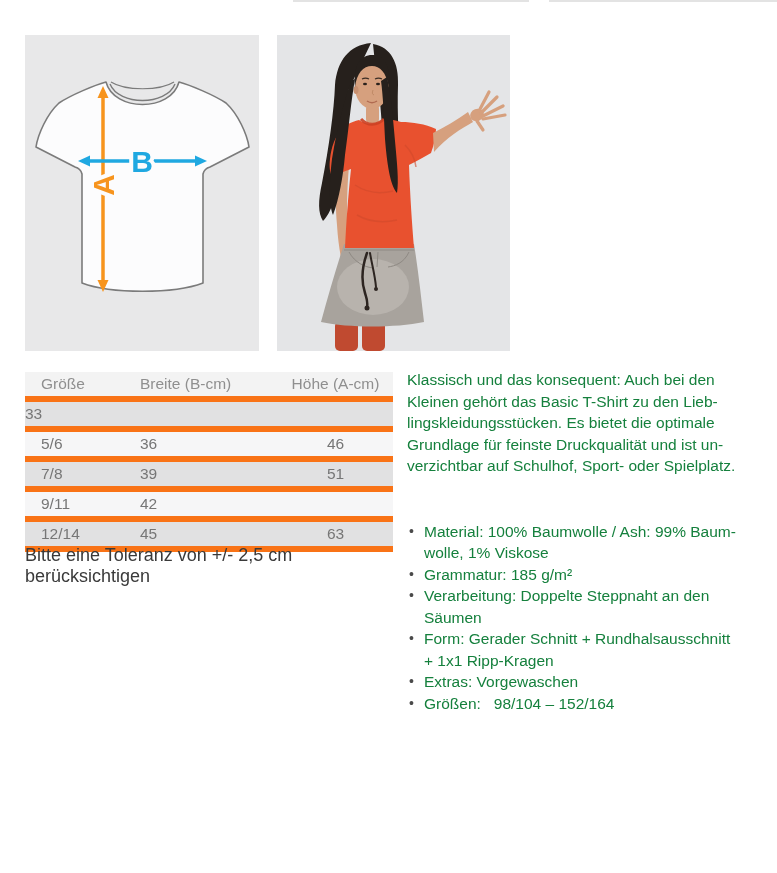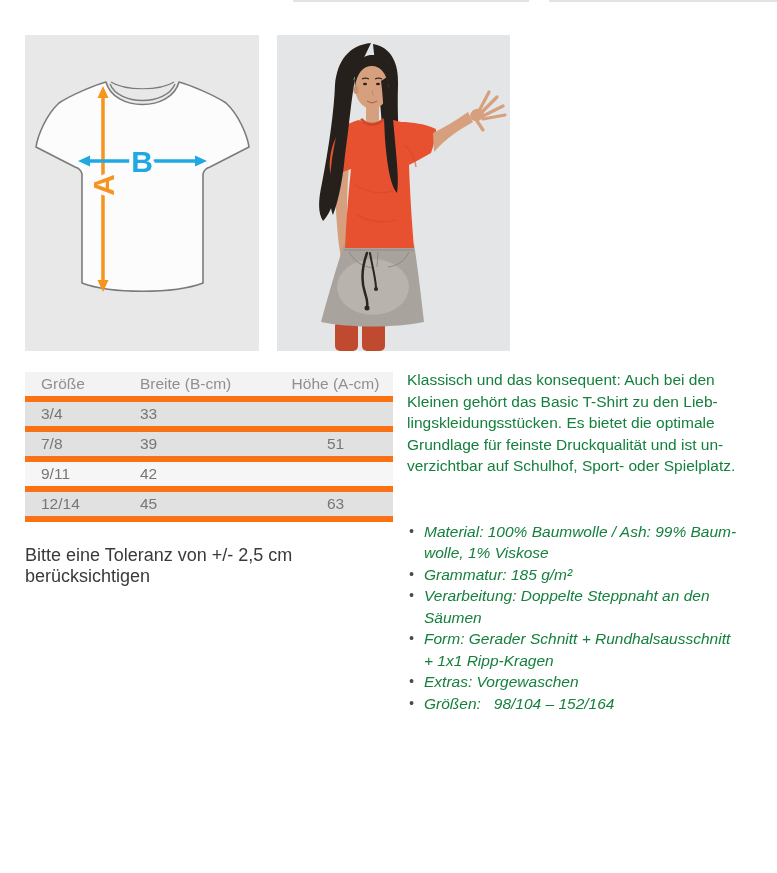--- a/index.html
+++ b/index.html
@@ -20,21 +20,21 @@
   .t-row.odd  { background:#e1e1e2; }
   .t-row.even { background:#f6f6f7; }
   .c1 { width:115px; padding-left:16px; box-sizing:border-box; }
   .c2 { width:138px; }
   .c3 { flex:1;text-align:center; }
 
   .tolerance-note { position:absolute; left:25px; top:545px; width:380px; font-size:18px; color:#3a3a3a; }
 
   .description { position:absolute; left:407px; top:369px; width:366px; font-size:15.5px; color:#15803d; }
   .desc-paragraph { white-space:pre-wrap; line-height:21.5px; }
-  .desc-bullets { list-style:none; margin:44px 0 8px 0; padding:0;font-style:italic; }
+  .desc-bullets { list-style:none; margin:44px 0 8px 0; padding:0; }
   .desc-bullets li { position:relative; padding-left:17px; line-height:21.5px; margin:0; }
   .desc-bullets li::before { content:"\2022"; position:absolute; left:2px; top:0; font-size:14px; color:#4a4a4a; }
   .desc-bullets li span { white-space:pre-wrap; }
 
   svg text.dim-label { font-family:"Liberation Sans","DejaVu Sans",sans-serif; font-weight:bold; }
 </style>
 </head>
 <body>
 
 <div id="canvas">
@@ -118,22 +118,26 @@
     </svg>
   </div>
 
   <div class="size-table">
     <div class="t-row hdr">
       <span class="c1">Größe</span>
       <span class="c2">Breite (B-cm)</span>
       <span class="c3">Höhe (A-cm)</span>
     </div>
     <div class="t-row odd">
-      <span class="c1">3/4</span>
       <span class="c2">33</span>
+    </div>
+    <div class="t-row even">
+      <span class="c1">5/6</span>
+      <span class="c2">36</span>
+      <span class="c3">46</span>
     </div>
     <div class="t-row odd">
       <span class="c1">7/8</span>
       <span class="c2">39</span>
       <span class="c3">51</span>
     </div>
     <div class="t-row even">
       <span class="c1">9/11</span>
       <span class="c2">42</span>
     </div>

